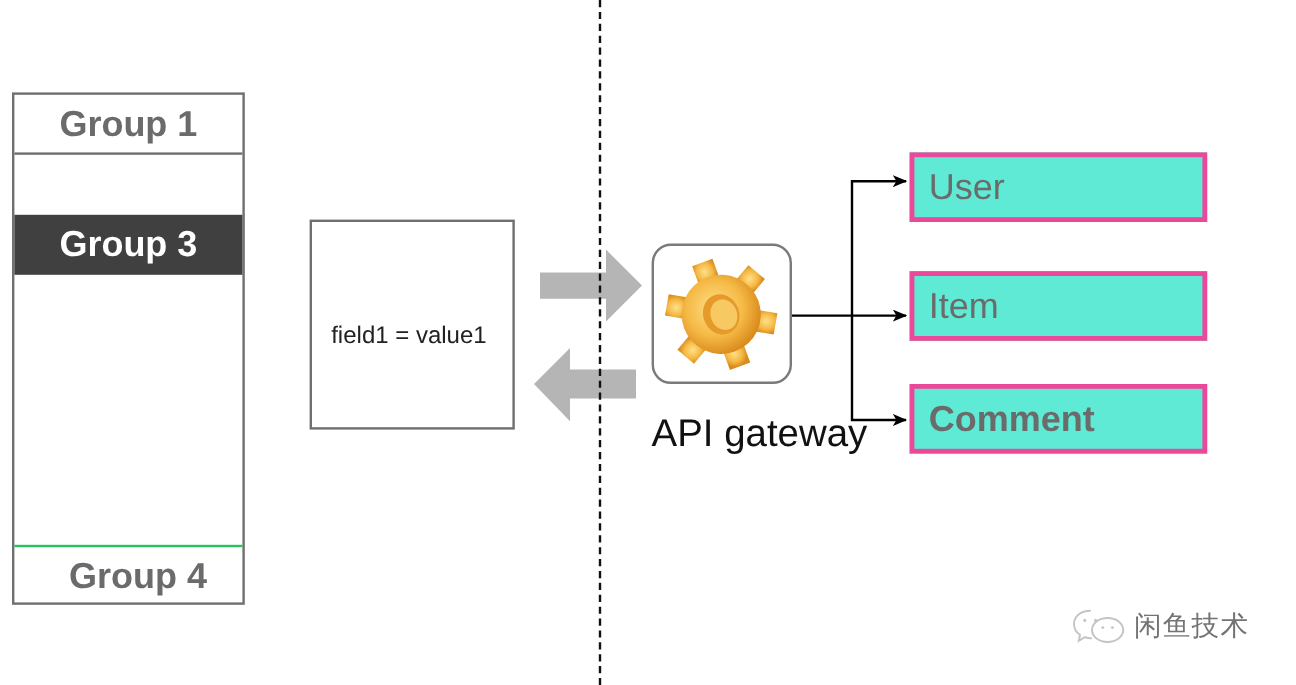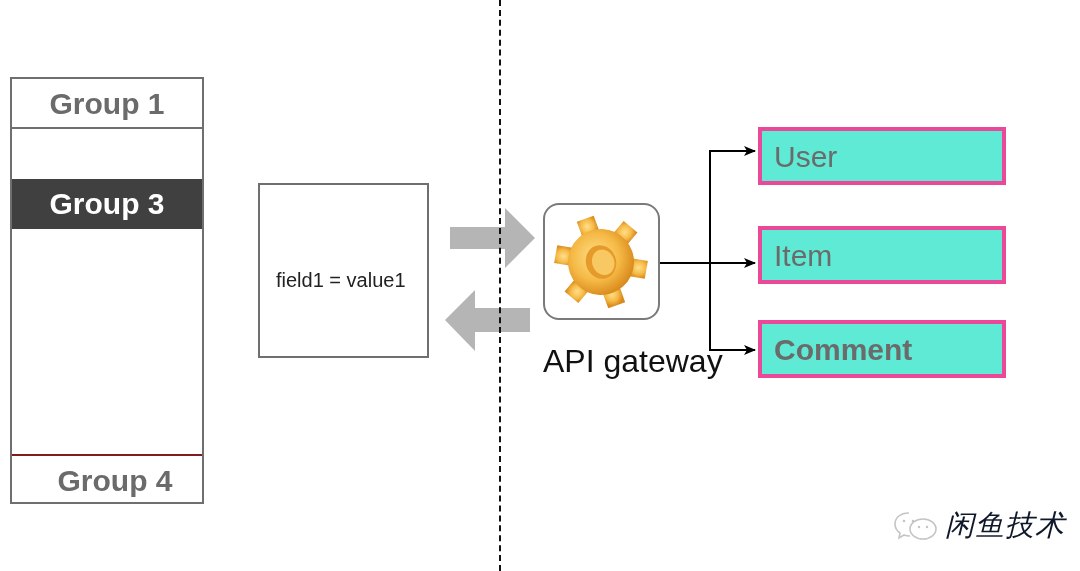--- a/index.html
+++ b/index.html
@@ -7,21 +7,21 @@
          font-family:"Liberation Sans", sans-serif; }
   .abs { position:absolute; }
 
   
   #group-list { left:10px; top:57px; width:194px; height:427px;
                 border:2px solid #6f6f6f; box-sizing:border-box; background:#fff;margin-top:20px; }
   .group-item { position:absolute; left:0; width:100%; height:50px; box-sizing:border-box;
                 font-weight:bold; font-size:30px; color:#6b6b6b; text-align:center;
                 line-height:50px; }
   .group-item.sep-bottom { border-bottom:2px solid #6f6f6f; }
-  .group-item.sep-top { border-top:2px solid #7f1d1d;padding-left:16px; }
+  .group-item.sep-top { border-top:2px solid #22c55e;padding-left:16px; }
   .group-item.selected { background:#404040; color:#ffffff; }
 
   
   #query-box { left:258px; top:183px; width:171px; height:175px;
                border:2px solid #6f6f6f; box-sizing:border-box; background:#fff; }
   #query-title { position:absolute; left:0; top:0; width:100%; height:50px;
                  border-bottom:2px solid #6f6f6f; box-sizing:border-box;
                  text-align:center; line-height:46px; font-weight:bold; font-size:20px;
                  color:#222; text-decoration:underline; }
   #query-fields { position:absolute; left:16px; top:64px; font-size:20px; color:#222; line-height:26px;margin-top:18px; }
@@ -33,21 +33,21 @@
   #gateway-box { left:543px; top:203px; width:117px; height:117px;
                  border:2px solid #7a7a7a; border-radius:16px; box-sizing:border-box; background:#fff; }
   #gateway-label { left:543px; top:343px; font-size:32px; color:#111; }
 
   
   .service { position:absolute; left:758px; width:248px; height:58px;
              border:4px solid #ec4899; box-sizing:border-box; background:#5eead4;
              font-size:30px; color:#6b6b6b; line-height:52px; padding-left:12px; }
 
   
-  #watermark { left:893px; top:506px; font-size:29px; color:#0f172a; letter-spacing:1px;font-style:italic; }
+  #watermark { left:893px; top:506px; font-size:23px; color:#737373; letter-spacing:1px; }
   #watermark-icon { display:inline-block; vertical-align:middle; margin-right:6px; }
 </style>
 </head>
 <body>
 
 <div id="group-list" class="abs">
   <div class="group-item sep-bottom" style="top:0;">Group 1</div>
   <div class="group-item selected" style="top:100px;">Group 3</div>
   <div class="group-item sep-top" style="top:375px;">Group 4</div>
 </div>

